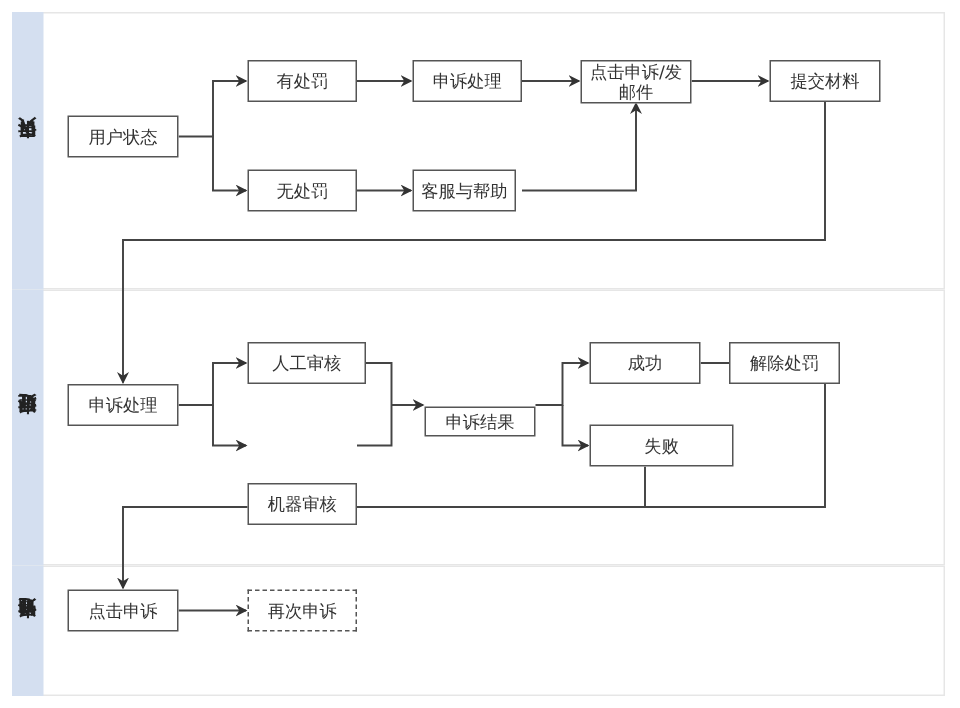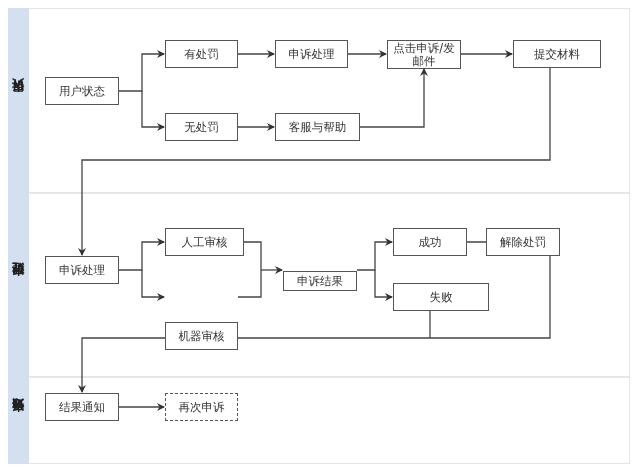--- a/index.html
+++ b/index.html
@@ -70,26 +70,26 @@
     <path d="M550,256 V338 H82 V392" marker-end="url(#arr)"></path>
 
     <path d="M119,407 H164" marker-end="url(#arr)"></path>
   </g>
 </svg>
 
 <div class="node" style="left:45px;top:77px;width:74px;height:28px;">用户状态</div>
 <div class="node" style="left:165px;top:40px;width:73px;height:28px;">有处罚</div>
 <div class="node" style="left:275px;top:40px;width:73px;height:28px;">申诉处理</div>
 <div class="node" style="left:387px;top:40px;width:74px;height:29px;">点击申诉/发邮件</div>
-<div class="node" style="left:513px;top:40px;width:88px;height:28px;">提交材料</div>
+<div class="node" style="left:513px;top:40px;width:74px;height:28px;">提交材料</div>
 <div class="node" style="left:165px;top:113px;width:73px;height:28px;">无处罚</div>
-<div class="node" style="left:275px;top:113px;width:85px;height:28px;">客服与帮助</div>
+<div class="node" style="left:275px;top:113px;width:69px;height:28px;">客服与帮助</div>
 
 <div class="node" style="left:45px;top:256px;width:74px;height:28px;">申诉处理</div>
 <div class="node" style="left:165px;top:228px;width:79px;height:28px;">人工审核</div>
 <div class="node" style="left:165px;top:283px;width:73px;height:28px;margin-top:39px;">机器审核</div>
 <div class="node" style="left:283px;top:271px;width:74px;height:20px;">申诉结果</div>
 <div class="node" style="left:393px;top:228px;width:74px;height:28px;">成功</div>
 <div class="node" style="left:393px;top:283px;width:96px;height:28px;">失败</div>
 <div class="node" style="left:486px;top:228px;width:74px;height:28px;">解除处罚</div>
 
-<div class="node" style="left:45px;top:393px;width:74px;height:28px;">结果通知</div>
+<div class="node" style="left:45px;top:393px;width:74px;height:28px;">点击申诉</div>
 <div class="node dashed" style="left:165px;top:393px;width:73px;height:28px;">再次申诉</div>
 
 </body></html>

